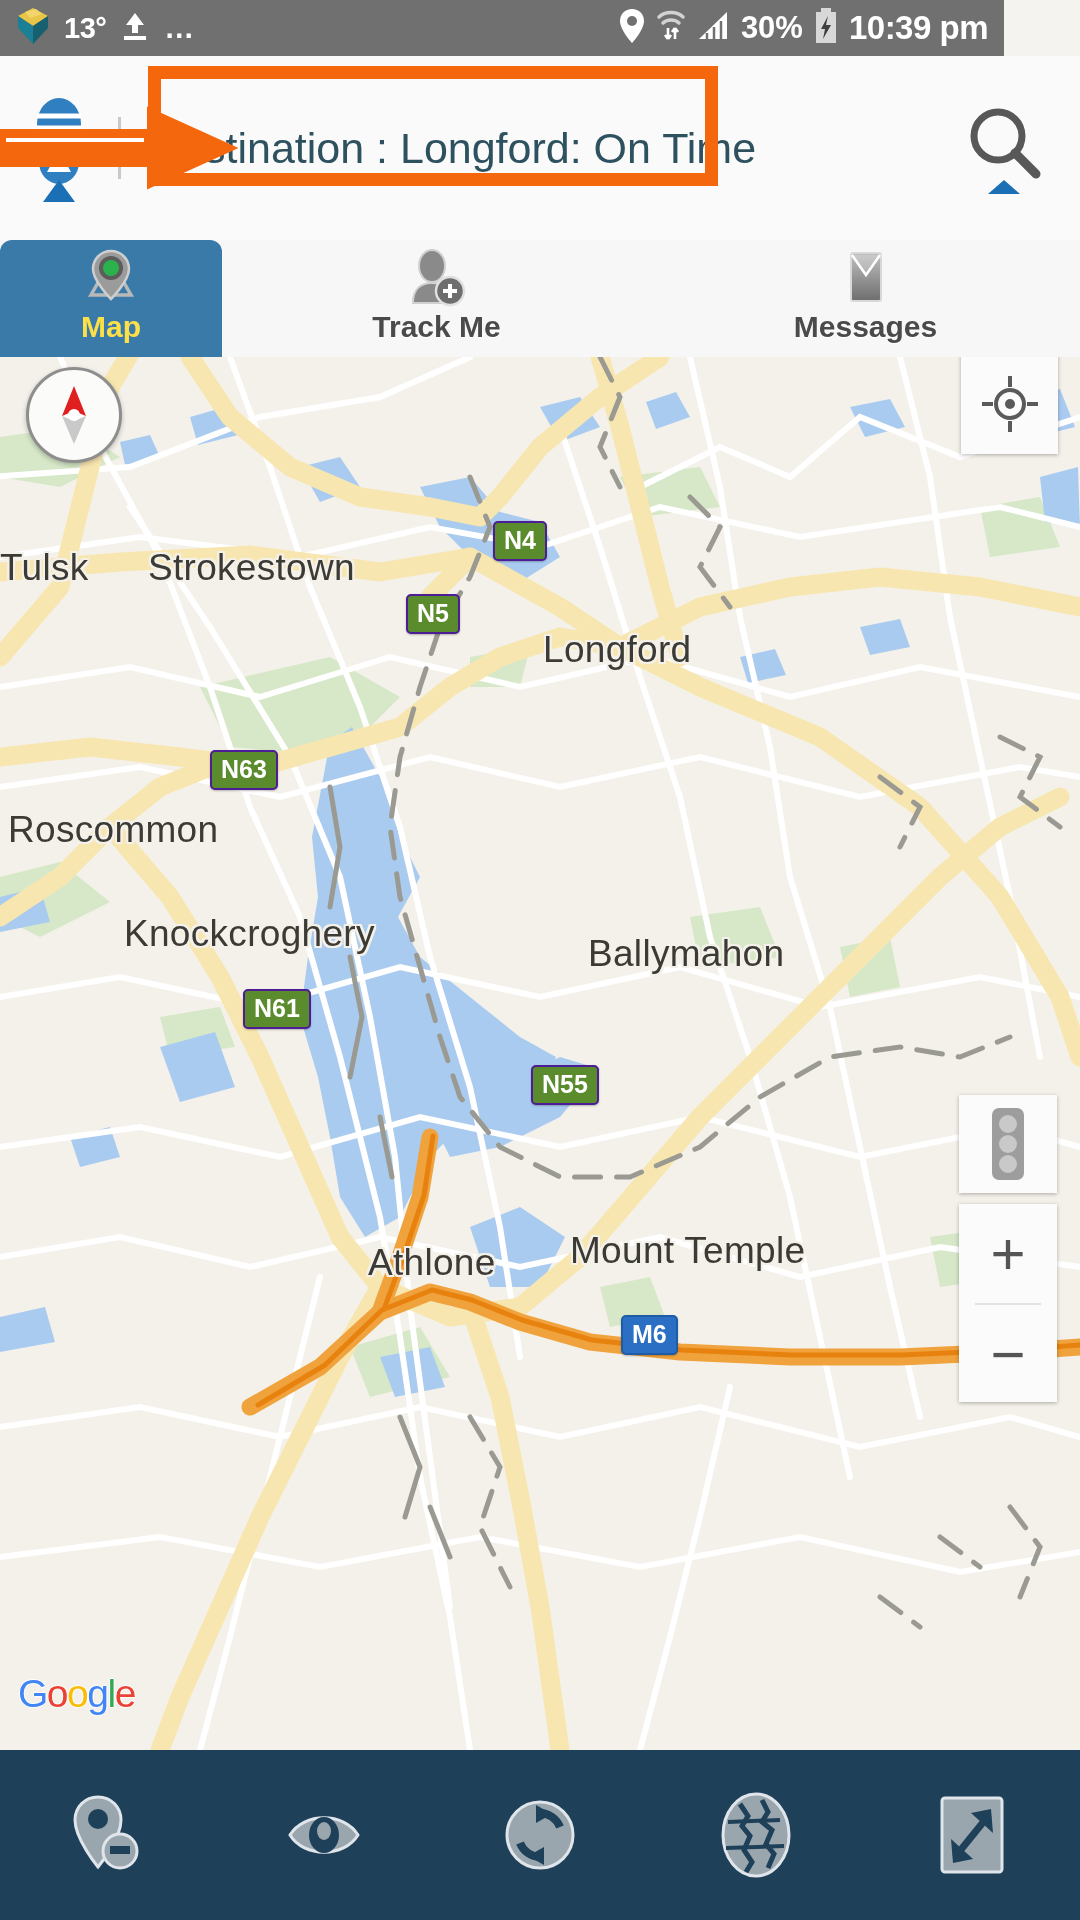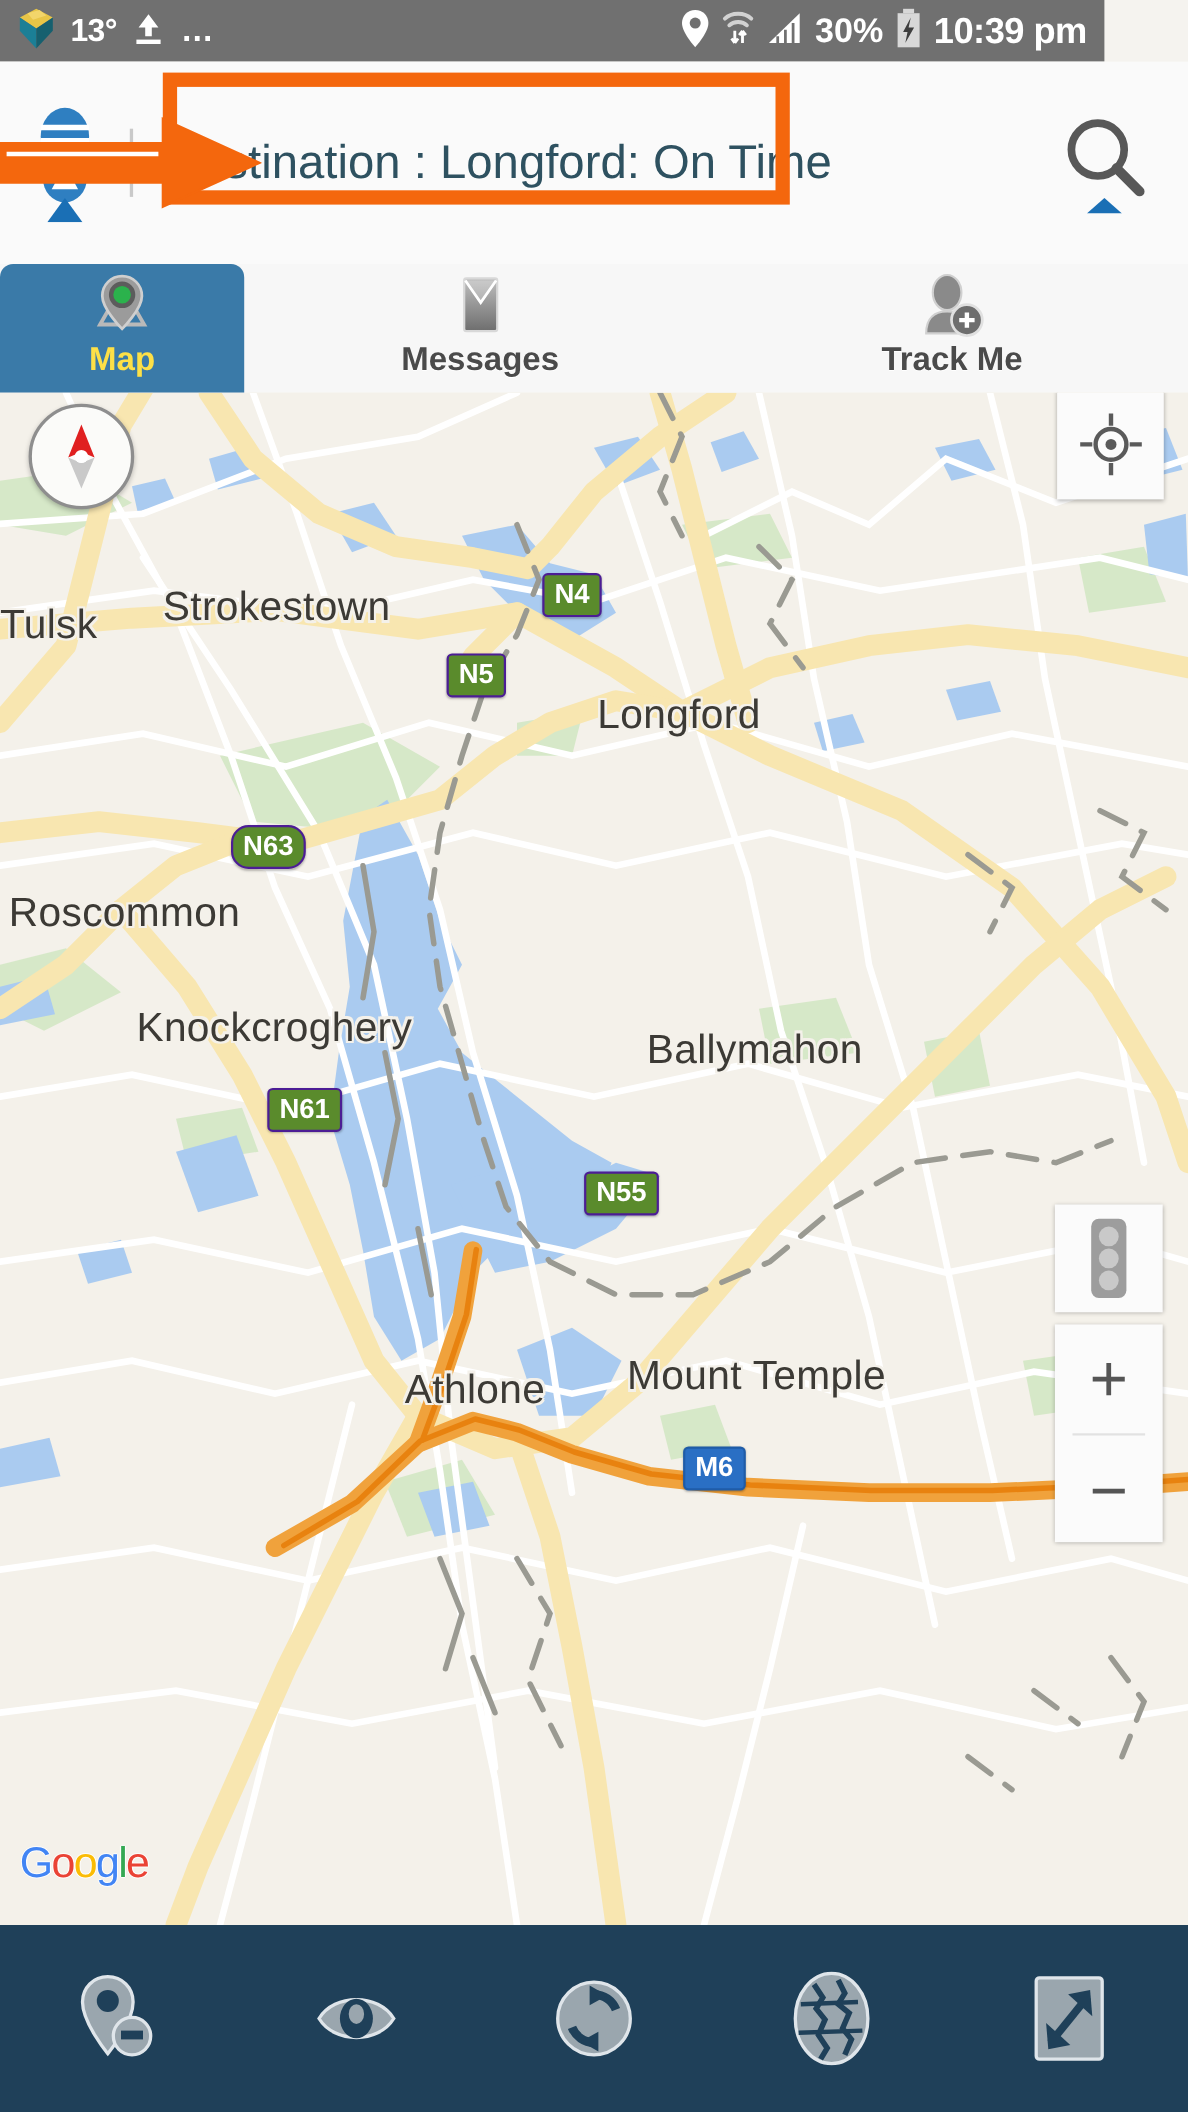--- a/index.html
+++ b/index.html
@@ -227,49 +227,49 @@
   <div class="tab" id="tab-map">
     <div class="tab-icon">
       <svg width="64" height="62" viewBox="0 0 64 62">
         <path d="M12 48 L20 34 L44 34 L52 48 Z" fill="none" stroke="#b9b9b9" stroke-width="3.5"></path>
         <path d="M32 4 C22 4 14 12 14 22 C14 34 32 52 32 52 C32 52 50 34 50 22 C50 12 42 4 32 4 Z" fill="#9b9b9b" stroke="#cfcfcf" stroke-width="2.5"></path>
         <circle cx="32" cy="21" r="12" fill="#5c5c5c"></circle>
         <circle cx="32" cy="21" r="8" fill="#2bb24c"></circle>
       </svg>
     </div>
     <div class="tab-label">Map</div>
+  </div>
+
+  <div class="tab">
+    <div class="tab-icon">
+      <svg width="64" height="62" viewBox="0 0 64 62">
+        <ellipse cx="27" cy="19" rx="13" ry="16" fill="#8a8a8a" stroke="#d0d0d0" stroke-width="2"></ellipse>
+        <path d="M8 56 C8 42 16 36 27 36 C38 36 46 42 46 56 Z" fill="#8a8a8a" stroke="#d0d0d0" stroke-width="2"></path>
+        <circle cx="45" cy="44" r="14" fill="#6e6e6e" stroke="#e0e0e0" stroke-width="2.5"></circle>
+        <path d="M45 37 V51 M38 44 H52" stroke="#ffffff" stroke-width="4"></path>
+      </svg>
+    </div>
+    <div class="tab-label">Track Me</div>
   </div>
 
   <div class="tab">
     <div class="tab-icon">
       <svg width="64" height="62" viewBox="0 0 64 62">
         <defs>
           <linearGradient id="envg" x1="0" y1="0" x2="0" y2="1">
             <stop offset="0" stop-color="#bfbfbf"></stop>
               <stop offset="1" stop-color="#6e6e6e"></stop>
           </linearGradient>
         </defs>
         <rect x="17" y="6" width="30" height="48" rx="2" fill="url(#envg)" stroke="#d8d8d8" stroke-width="2"></rect>
         <path d="M17 8 L32 30 L47 8" fill="#f2f2f2" opacity="0.25"></path>
         <path d="M18 8 L32 28 L46 8" fill="none" stroke="#ffffff" stroke-width="2.5"></path>
       </svg>
     </div>
     <div class="tab-label">Messages</div>
-  </div>
-
-  <div class="tab">
-    <div class="tab-icon">
-      <svg width="64" height="62" viewBox="0 0 64 62">
-        <ellipse cx="27" cy="19" rx="13" ry="16" fill="#8a8a8a" stroke="#d0d0d0" stroke-width="2"></ellipse>
-        <path d="M8 56 C8 42 16 36 27 36 C38 36 46 42 46 56 Z" fill="#8a8a8a" stroke="#d0d0d0" stroke-width="2"></path>
-        <circle cx="45" cy="44" r="14" fill="#6e6e6e" stroke="#e0e0e0" stroke-width="2.5"></circle>
-        <path d="M45 37 V51 M38 44 H52" stroke="#ffffff" stroke-width="4"></path>
-      </svg>
-    </div>
-    <div class="tab-label">Track Me</div>
   </div>
 
 </div>
 
 <div id="map">
 
   <svg id="map-svg" width="1080" height="1393" viewBox="0 0 1080 1393">
     <rect width="1080" height="1393" fill="#f4f1ea"></rect>
 
     <g fill="#d6e8c8">
@@ -369,31 +369,31 @@
     <g stroke="#9a9a92" stroke-width="5" fill="none" stroke-linecap="round">
       <path d="M330 430 L340 490 L330 550"></path>
       <path d="M350 600 L362 660 L350 720"></path>
       <path d="M380 760 L392 820"></path>
       <path d="M400 1060 L420 1110 L405 1160"></path>
       <path d="M430 1150 L450 1200"></path>
     </g>
   </svg>
 
   <div class="place-label" style="left:0px;   top:190px;">Tulsk</div>
-  <div class="place-label" style="left:148px; top:174px;">Strokestown</div>
+  <div class="place-label" style="left:148px; top:190px;">Strokestown</div>
   <div class="place-label" style="left:543px; top:272px;">Longford</div>
   <div class="place-label" style="left:8px;   top:452px;">Roscommon</div>
   <div class="place-label" style="left:124px; top:556px;">Knockcroghery</div>
   <div class="place-label" style="left:588px; top:576px;">Ballymahon</div>
   <div class="place-label" style="left:368px; top:885px;">Athlone</div>
   <div class="place-label" style="left:570px; top:873px;">Mount Temple</div>
 
   <div class="shield" style="left:493px; top:164px;">N4</div>
   <div class="shield" style="left:406px; top:237px;">N5</div>
-  <div class="shield" style="left:210px; top:393px;border-radius:16px;">N63</div>
+  <div class="shield" style="left:210px; top:393px;">N63</div>
   <div class="shield" style="left:243px; top:632px;">N61</div>
   <div class="shield" style="left:531px; top:708px;">N55</div>
   <div class="shield m" style="left:621px; top:958px;">M6</div>
 
   <div id="compass">
     <svg width="90" height="90" viewBox="0 0 90 90">
       <polygon points="45,16 57,46 45,41 33,46" fill="#e02020"></polygon>
       <polygon points="45,74 57,46 45,51 33,46" fill="#c9c9c9"></polygon>
       <circle cx="45" cy="45" r="6" fill="#ffffff"></circle>
     </svg>

